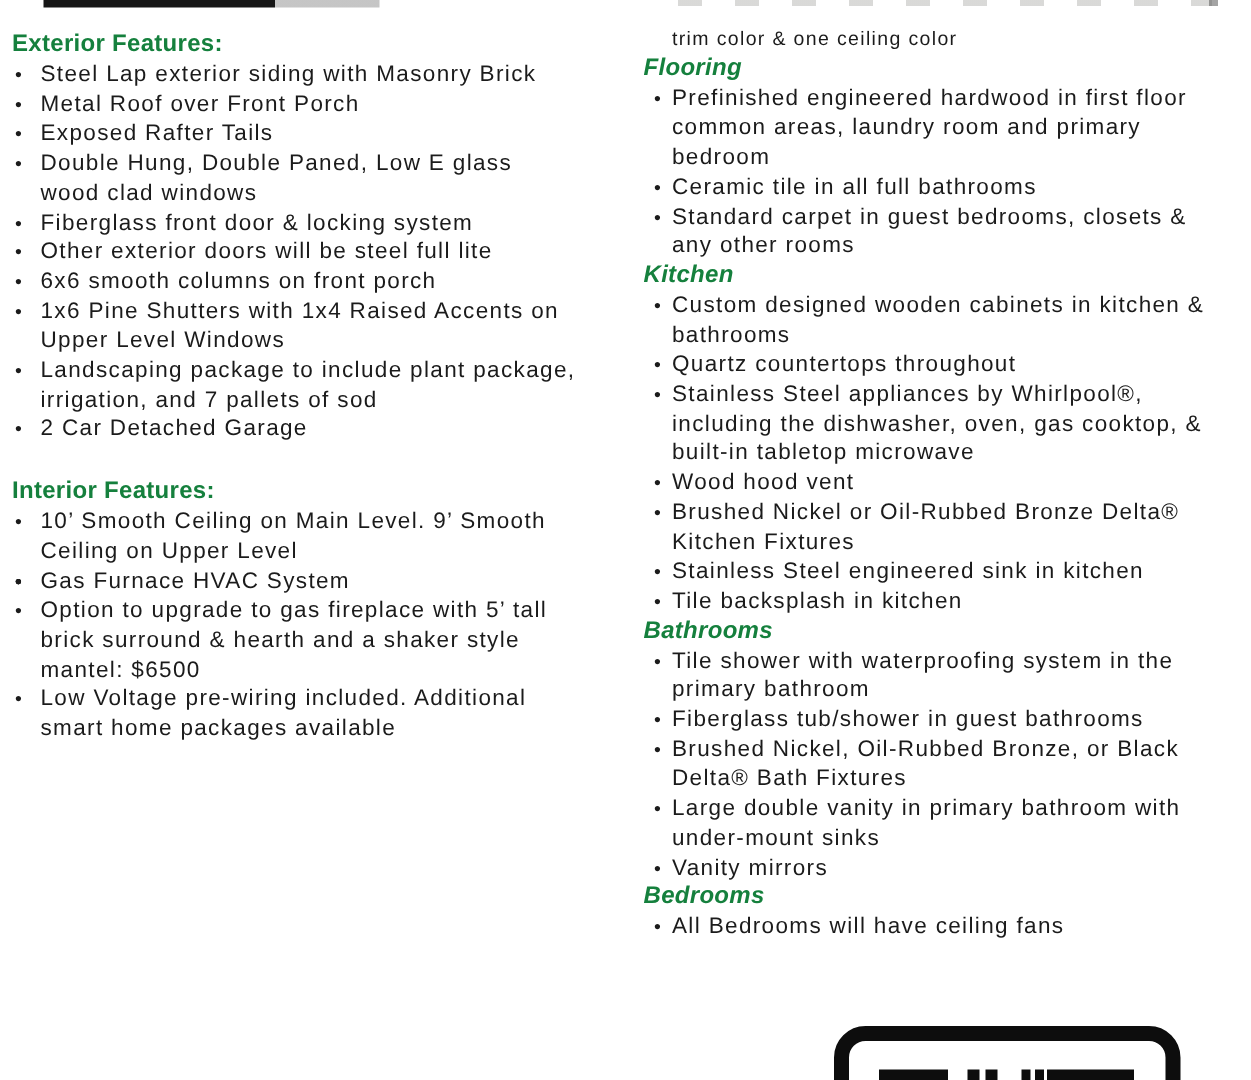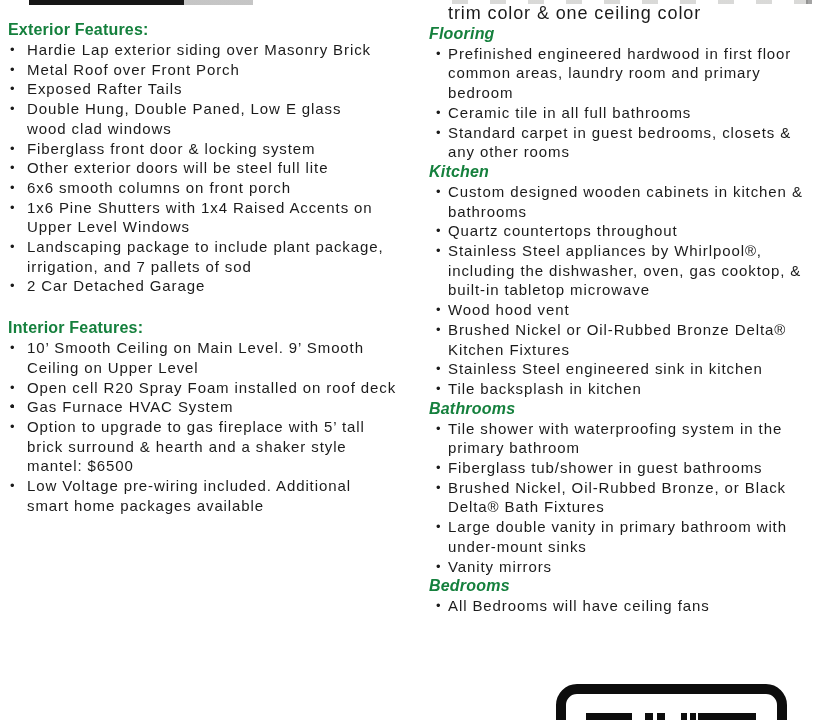--- a/index.html
+++ b/index.html
@@ -44,22 +44,22 @@
   }
   .li .blt{
     position:absolute;left:2px;top:0;
     font-size:13px;line-height:19.7px;letter-spacing:0;
     color:#1b1b1b;
   }
   #col-right .li .blt{left:7px;}
   .txt{white-space:pre;color:#1b1b1b;}
   .continuation{
     padding-left:19px;
-    font-size:18px;line-height:19.7px;letter-spacing:.9px;
-    white-space:pre;color:#1b1b1b;
+    font-size:13px;line-height:19.7px;letter-spacing:.9px;
+    white-space:pre;color:#1b1b1b;margin-top:12px;
   }
   
   .qr-frame{
     position:absolute;left:556px;top:684px;
     width:231px;height:70px;
     box-sizing:border-box;
     border:10px solid #0d0d0d;
     border-radius:21px;
     background:#fff;
   }
@@ -77,40 +77,40 @@
 <div id="page">
 
   <div class="top-bar-left"></div>
   <div class="top-smudge-right"></div>
   <div class="top-dot-right"></div>
 
   <div class="col" id="col-left">
 
     <div class="section">
       <div class="sec-heading">Exterior Features:</div>
-      <div class="li"><span class="blt">•</span><span class="txt">Hardie Lap exterior siding over Masonry Brick</span></div>
+      <div class="li"><span class="blt">•</span><span class="txt">Steel Lap exterior siding with Masonry Brick</span></div>
       <div class="li"><span class="blt">•</span><span class="txt">Metal Roof over Front Porch</span></div>
       <div class="li"><span class="blt">•</span><span class="txt">Exposed Rafter Tails</span></div>
       <div class="li"><span class="blt">•</span><span class="txt">Double Hung, Double Paned, Low E glass
 wood clad windows</span></div>
       <div class="li"><span class="blt">•</span><span class="txt">Fiberglass front door &amp; locking system</span></div>
       <div class="li"><span class="blt">•</span><span class="txt">Other exterior doors will be steel full lite</span></div>
       <div class="li"><span class="blt">•</span><span class="txt">6x6 smooth columns on front porch</span></div>
       <div class="li"><span class="blt">•</span><span class="txt">1x6 Pine Shutters with 1x4 Raised Accents on
 Upper Level Windows</span></div>
       <div class="li"><span class="blt">•</span><span class="txt">Landscaping package to include plant package,
 irrigation, and 7 pallets of sod</span></div>
       <div class="li"><span class="blt">•</span><span class="txt">2 Car Detached Garage</span></div>
     </div>
 
     <div class="section">
       <div class="sec-heading">Interior Features:</div>
       <div class="li"><span class="blt">•</span><span class="txt">10’ Smooth Ceiling on Main Level. 9’ Smooth
 Ceiling on Upper Level</span></div>
-      <div class="li"><span class="blt">•</span><span class="txt">Open cell R20 Spray Foam installed on roof deck</span></div>
+      <div class="li"><span class="blt">•</span></div>
       <div class="li"><span class="blt">•</span></div>
       <div class="li"><span class="blt">•</span></div>
       <div class="li"><span class="blt">•</span><span class="txt">Gas Furnace HVAC System</span></div>
       <div class="li"><span class="blt">•</span><span class="txt">Option to upgrade to gas fireplace with 5’ tall
 brick surround &amp; hearth and a shaker style
 mantel: $6500</span></div>
       <div class="li"><span class="blt">•</span><span class="txt">Low Voltage pre-wiring included. Additional
 smart home packages available</span></div>
     </div>
 

